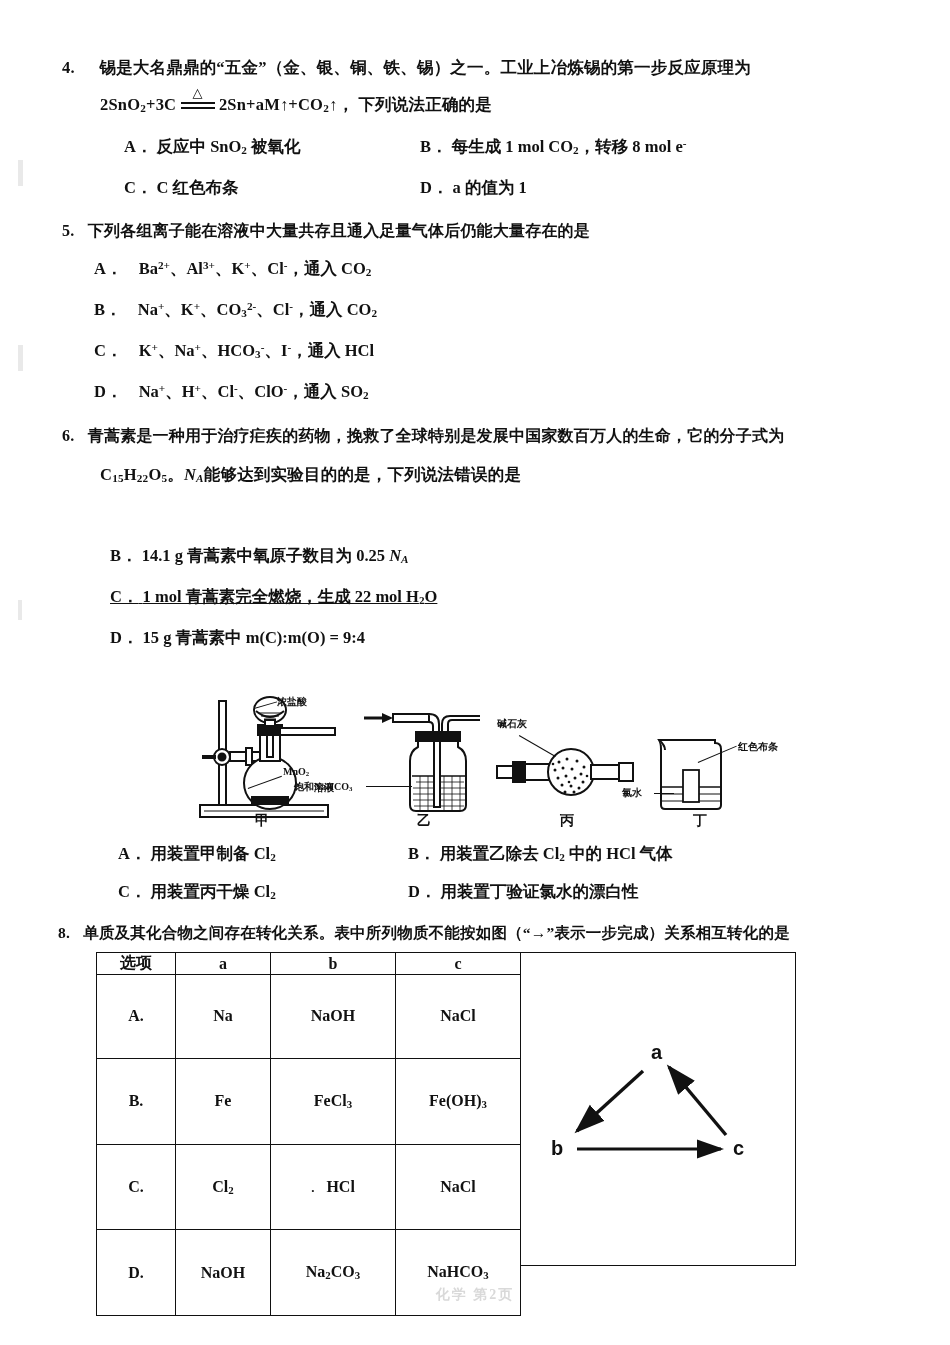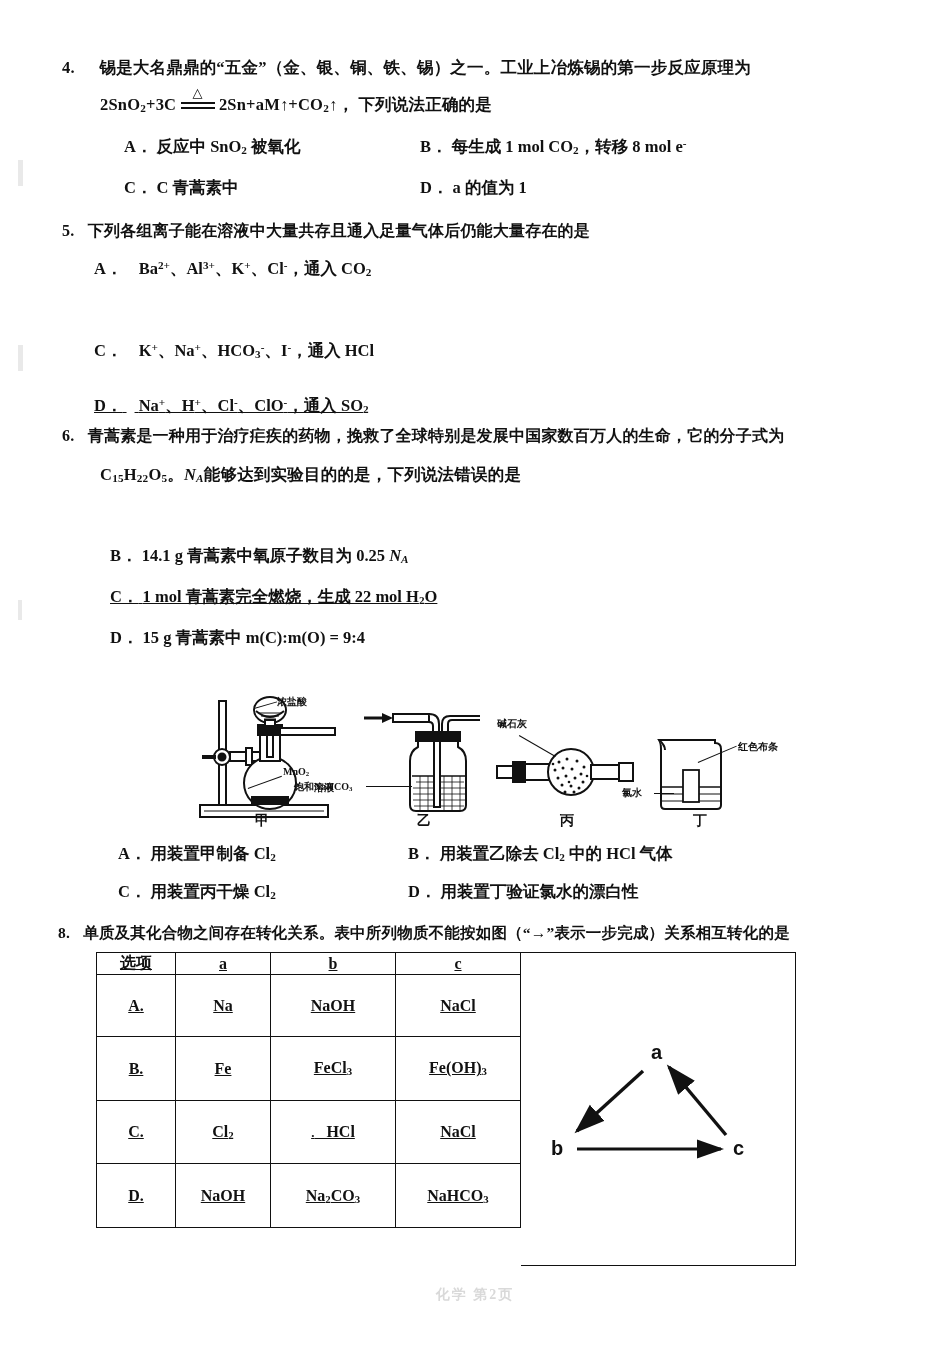--- a/index.html
+++ b/index.html
@@ -113,23 +113,22 @@
     position: absolute;
     left: 96px;
     top: 952px;
     width: 700px;
     height: 312px;
     display: flex;
   }
   table.opts {
     border-collapse: collapse;
     width: 420px;
-    height: 276px;
+    height: 364px;
     table-layout: fixed;
-    text-decoration: underline;
   }
   table.opts td, table.opts th {
     border: 1.6px solid #111;
     text-align: center;
     vertical-align: middle;
     font-weight: bold;
     font-size: 16px;
     padding: 0;
   }
   table.opts .c-opt { width: 78px; }
@@ -195,44 +194,49 @@
   <div class="opt" style="left:124px; top:136px;">
     <span>A．</span>
     <span>反应中 SnO<sub>2</sub> 被氧化</span>
   </div>
   <div class="opt" style="left:420px; top:136px;">
     <span>B．</span>
     <span>每生成 1 mol CO<sub>2</sub>，转移 8 mol e<sup>-</sup></span>
   </div>
   <div class="opt" style="left:124px; top:177px;">
     <span>C．</span>
-    <span>C 青蒿素中</span>
+    <span>C 红色布条</span>
   </div>
   <div class="opt" style="left:420px; top:177px;">
     <span>D．</span>
     <span>a 的值为 1</span>
   </div>
 
   <div class="q" style="left:62px; top:219px; font-size:16px;">
     <span class="qnum">5.</span>
     <span style="display:inline-block; width:5px;"></span>
     <span class="stem">下列各组离子能在溶液中大量共存且通入足量气体后仍能大量存在的是</span>
   </div>
 
   <div class="opt" style="left:94px; top:258px;">
     <span>A．</span>
     <span style="display:inline-block;width:8px;"></span>
     <span>Ba<sup>2+</sup>、Al<sup>3+</sup>、K<sup>+</sup>、Cl<sup>-</sup>，通入 CO<sub>2</sub></span>
   </div>
+  <div class="opt" style="left:94px; top:299px;">
+    <span>B．</span>
+    <span style="display:inline-block;width:8px;"></span>
+    <span>Na<sup>+</sup>、K<sup>+</sup>、CO<sub>3</sub><sup>2-</sup>、Cl<sup>-</sup>，通入 CO<sub>2</sub></span>
+  </div>
   <div class="opt" style="left:94px; top:340px;">
     <span>C．</span>
     <span style="display:inline-block;width:8px;"></span>
     <span>K<sup>+</sup>、Na<sup>+</sup>、HCO<sub>3</sub><sup>-</sup>、I<sup>-</sup>，通入 HCl</span>
   </div>
-  <div class="opt" style="left:94px; top:395px;text-decoration:underline;">
+  <div class="opt" style="left:94px; top:381px;">
     <span>D．</span>
     <span style="display:inline-block;width:8px;"></span>
     <span>Na<sup>+</sup>、H<sup>+</sup>、Cl<sup>-</sup>、ClO<sup>-</sup>，通入 SO<sub>2</sub></span>
   </div>
 
   <div class="q" style="left:62px; top:424px; font-size:16px;">
     <span class="qnum">6.</span>
     <span style="display:inline-block; width:5px;"></span>
     <span class="stem">青蒿素是一种用于治疗疟疾的药物，挽救了全球特别是发展中国家数百万人的生命，它的分子式为</span>
   </div>

